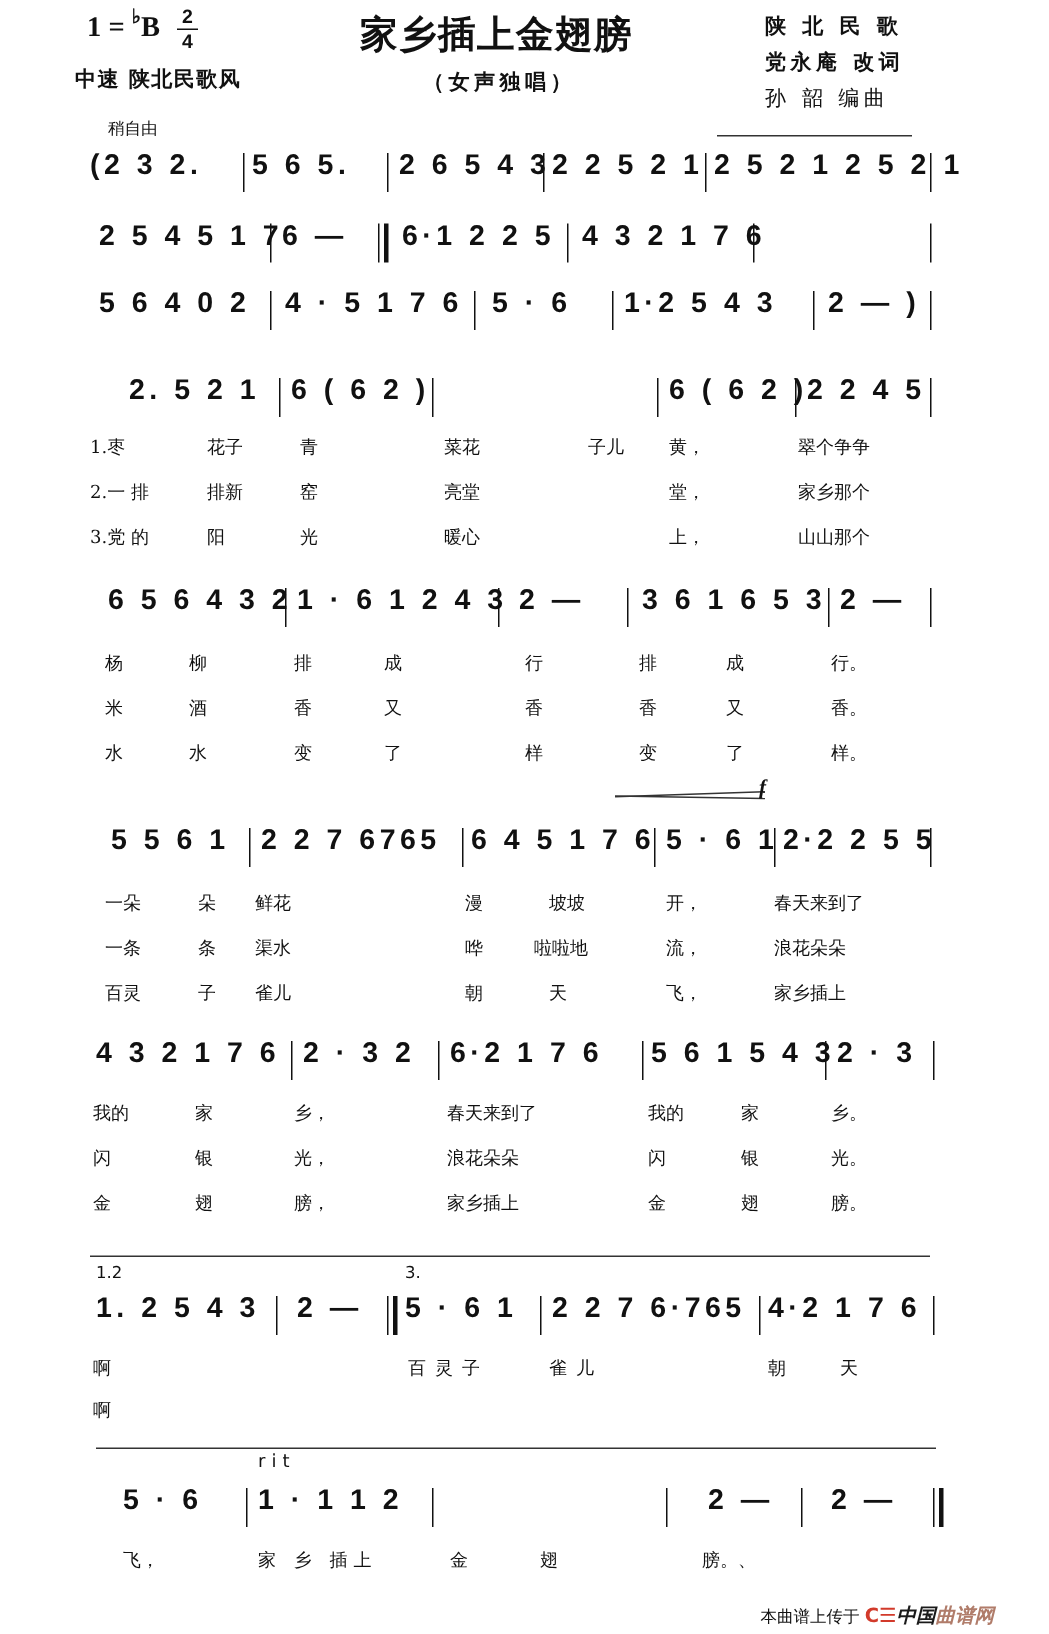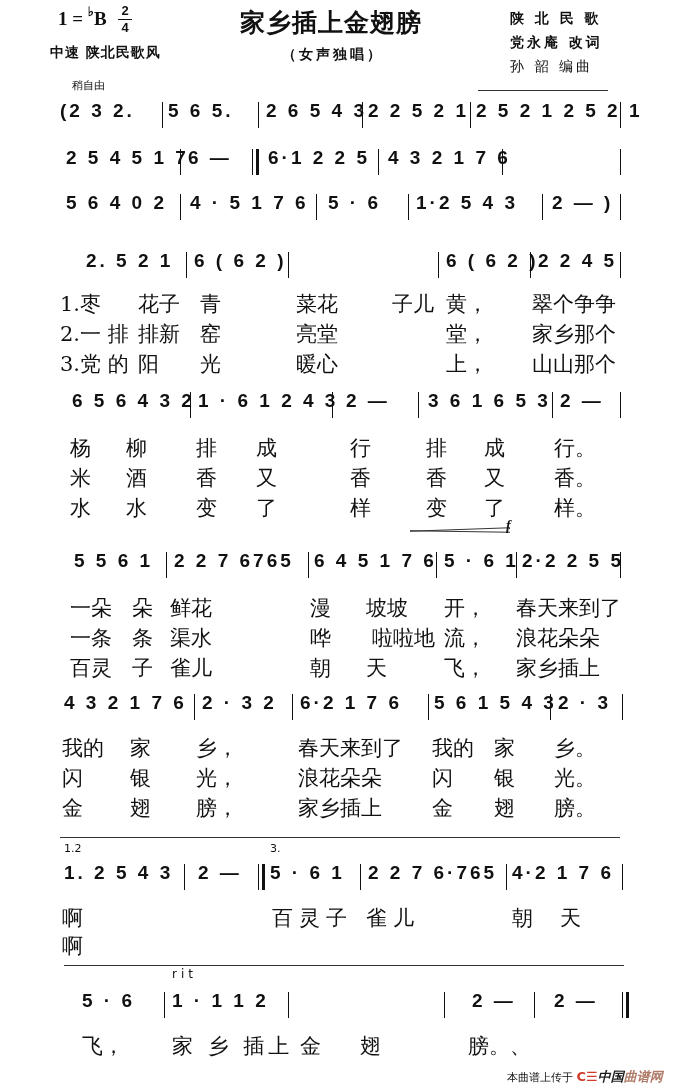--- a/index.html
+++ b/index.html
@@ -11,21 +11,21 @@
   .frac .bar { display:block; border-top:1.5px solid #111; margin:1px 0; }
   .tempo { left:50px; top:44px; font-size:14px; font-weight:bold; letter-spacing:1px; font-family:"DejaVu Serif", serif; }
   .title { left:240px; top:6px; font-size:25px; font-weight:bold; letter-spacing:1px; font-family:"DejaVu Sans", sans-serif; }
   .subtitle { left:282px; top:46px; font-size:14px; font-weight:bold; letter-spacing:3px; font-family:"DejaVu Serif", serif; }
   .credits { left:510px; top:6px; font-size:14px; font-weight:bold; line-height:24px; letter-spacing:3px; font-family:"DejaVu Serif", serif; }
   .credits div:last-child { font-weight:normal; }
   .mark { font-size:11px; font-family:"DejaVu Sans", sans-serif; }
   .staff { position:absolute; left:60px; width:570px; height:30px; font-family:"Liberation Sans", sans-serif; font-weight:bold; font-size:19px; white-space:nowrap; }
   .staff .seg { position:absolute; top:0; letter-spacing:3px; }
   .staff .bl { position:absolute; top:2px; width:0; height:26px; border-left:1.5px solid #111; }
-  .lyr { position:absolute; left:60px; width:570px; height:22px; font-size:21px; font-family:"DejaVu Serif", serif; white-space:nowrap; }
+  .lyr { position:absolute; left:60px; width:570px; height:22px; font-size:12px; font-family:"DejaVu Serif", serif; white-space:nowrap; }
   .lyr span { position:absolute; top:0; }
   .hline { position:absolute; height:0; border-top:1px solid #333; }
   .footer { left:507px; top:1068px; font-size:11px; font-family:"DejaVu Sans", sans-serif; }
   .footer .logo-c { color:#d23a2b; font-weight:bold; font-size:13px; }
   .footer .logo-a { color:#1a1a1a; font-weight:bold; font-style:italic; font-size:13px; font-family:"DejaVu Serif", serif; }
   .footer .logo-b { color:#b07c6a; font-weight:bold; font-style:italic; font-size:13px; font-family:"DejaVu Serif", serif; }
 </style>
 </head>
 <body>
 
@@ -192,21 +192,21 @@
   <span style="left:250px">漫</span>
   <span style="left:306px">坡坡</span>
   <span style="left:384px">开，</span>
   <span style="left:456px">春天来到了</span>
 </div>
 <div class="lyr" style="top:624px;">
   <span style="left:10px">一条</span>
   <span style="left:72px">条</span>
   <span style="left:110px">渠水</span>
   <span style="left:250px">哗</span>
-  <span style="left:312px">啦啦地</span>
+  <span style="left:296px">啦啦地</span>
   <span style="left:384px">流，</span>
   <span style="left:456px">浪花朵朵</span>
 </div>
 <div class="lyr" style="top:654px;">
   <span style="left:10px">百灵</span>
   <span style="left:72px">子</span>
   <span style="left:110px">雀儿</span>
   <span style="left:250px">朝</span>
   <span style="left:306px">天</span>
   <span style="left:384px">飞，</span>

